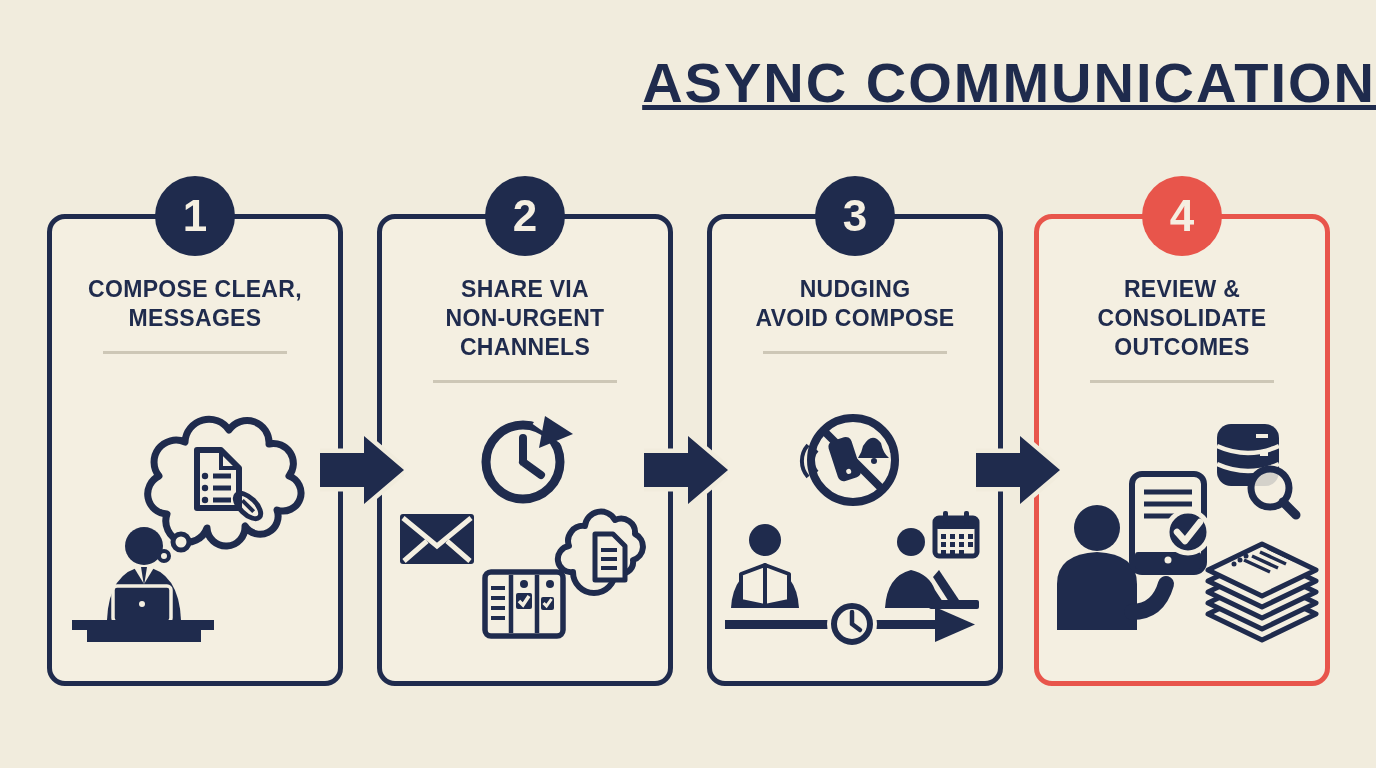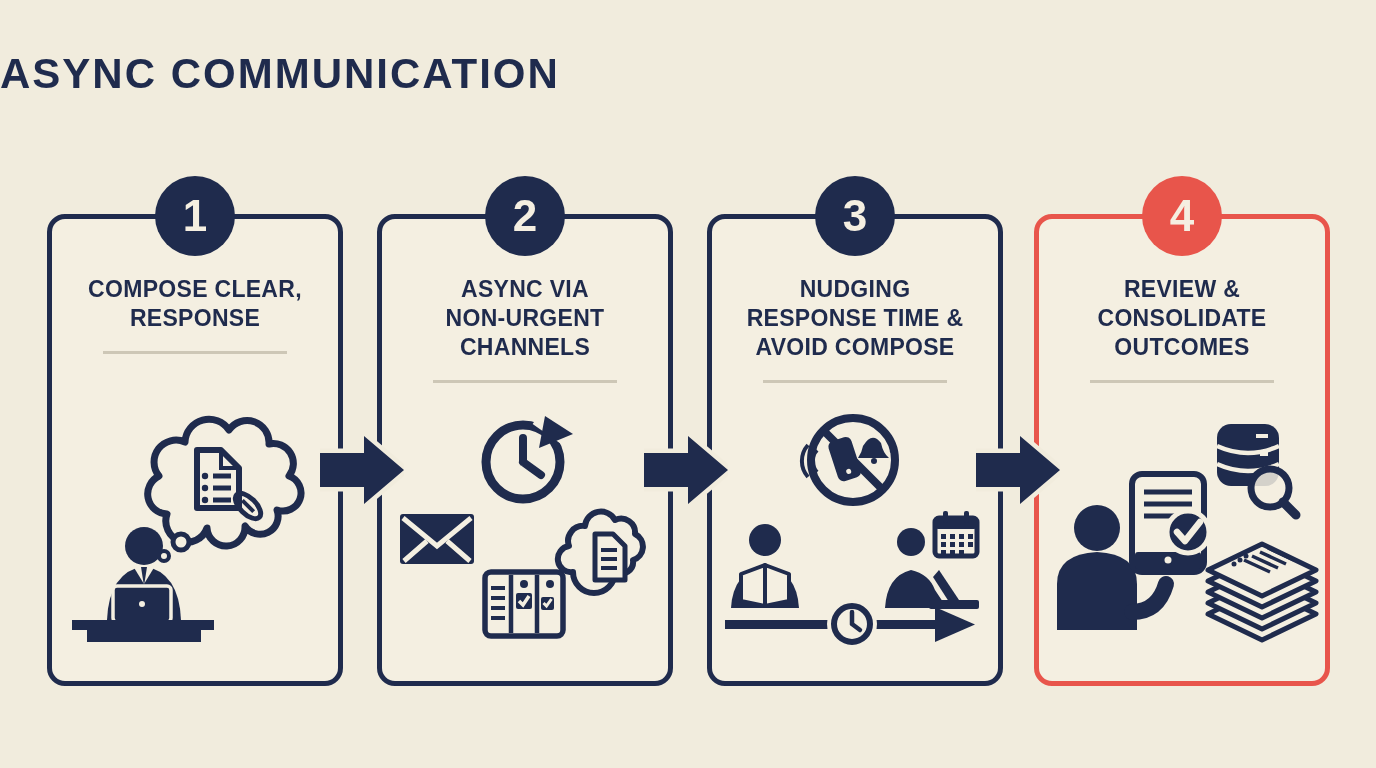--- a/index.html
+++ b/index.html
@@ -5,22 +5,23 @@
   :root{
     --background:#f1ecdd; --card_bg:#f4efe1; --navy:#1f2b4d; --red:#e8554b;
     --divider:#cdc7b6; --number_text:#f5efe1;
   }
   *{box-sizing:border-box; margin:0; padding:0;}
   html,body{width:1376px; height:768px;}
   body{background:var(--background); font-family:"Liberation Sans", sans-serif;}
   .stage{position:relative; width:1376px; height:768px; overflow:hidden; background:var(--background);}
   .main-title{
     position:absolute; top:50px; left:0; width:100%;
-    text-align:left; font-size:42px; font-weight:bold; letter-spacing:2px;
+    text-align:right; font-size:56px; font-weight:bold; letter-spacing:2px;
     color:var(--navy);
+    text-decoration:underline;
   }
   .card{
     position:absolute; top:214px; width:296px; height:472px;
     background:var(--card_bg); border:5px solid var(--navy); border-radius:18px;
   }
   .card::after{
     content:""; position:absolute; left:2px; right:2px; bottom:-14px; height:17px;
     border:5px solid var(--navy); border-top:none; border-radius:0 0 16px 16px;
     background:#ece7d8; z-index:-1;
   }
@@ -54,21 +55,21 @@
 <body>
 
 <div class="stage">
 
   <h1 class="main-title">ASYNC COMMUNICATION</h1>
 
   <div class="card card1">
     <div class="num-circle">1</div>
     <div class="card-title">
       <span>COMPOSE CLEAR,</span>
-      <span>RESPONSE</span>
+      <span>MESSAGES</span>
     </div>
     <div class="divider"></div>
     <div class="icon-area">
       <svg viewBox="0 0 296 265">
         <g>
           <path class="paper" stroke-width="7" stroke-linejoin="round" d="M120 100 A20 20 0 0 1 112 62 A22 22 0 0 1 138 28 A24 24 0 0 1 182 16 A22 22 0 0 1 222 30 A20 20 0 0 1 242 62 A18 18 0 0 1 230 96 A18 18 0 0 1 198 112 A19 19 0 0 1 160 114 A21 21 0 0 1 120 100 Z"></path>
           <circle class="paper" stroke-width="5" cx="134" cy="128" r="8"></circle>
           <circle class="paper" stroke-width="4" cx="117" cy="142" r="5"></circle>
           <g>
             <path class="paper" stroke-width="6" stroke-linejoin="round" d="M150 36 h24 l18 18 v40 h-42 z"></path>
@@ -97,21 +98,21 @@
           <rect class="ink" x="25" y="206" width="142" height="10"></rect>
           <rect class="ink" x="40" y="216" width="114" height="12"></rect>
         </g>
       </svg>
     </div>
   </div>
 
   <div class="card card2">
     <div class="num-circle">2</div>
     <div class="card-title">
-      <span>ASYNC VIA</span>
+      <span>SHARE VIA</span>
       <span>NON-URGENT</span>
       <span>CHANNELS</span>
     </div>
     <div class="divider"></div>
     <div class="icon-area">
       <svg viewBox="0 0 296 265">
         <g>
           <circle class="out" stroke-width="9" cx="146" cy="48" r="37"></circle>
           <rect class="knf" x="160" y="-4" width="34" height="26" transform="rotate(35 177 9)"></rect>
           <polygon class="ink" points="168,2 196,20 162,34"></polygon>
@@ -139,21 +140,20 @@
           <path class="out" stroke-width="4" d="M224 136 h16 M224 145 h16 M224 154 h16"></path>
         </g>
       </svg>
     </div>
   </div>
 
   <div class="card card3">
     <div class="num-circle">3</div>
     <div class="card-title">
       <span>NUDGING</span>
-      <span>RESPONSE TIME &amp;</span>
       <span>AVOID COMPOSE</span>
     </div>
     <div class="divider"></div>
     <div class="icon-area">
       <svg viewBox="0 0 296 265">
         <g>
           <g transform="rotate(-18 138 46)">
             <rect class="ink" x="126" y="24" width="24" height="42" rx="6"></rect>
             <circle class="knf" cx="138" cy="58" r="2.5"></circle>
           </g>

